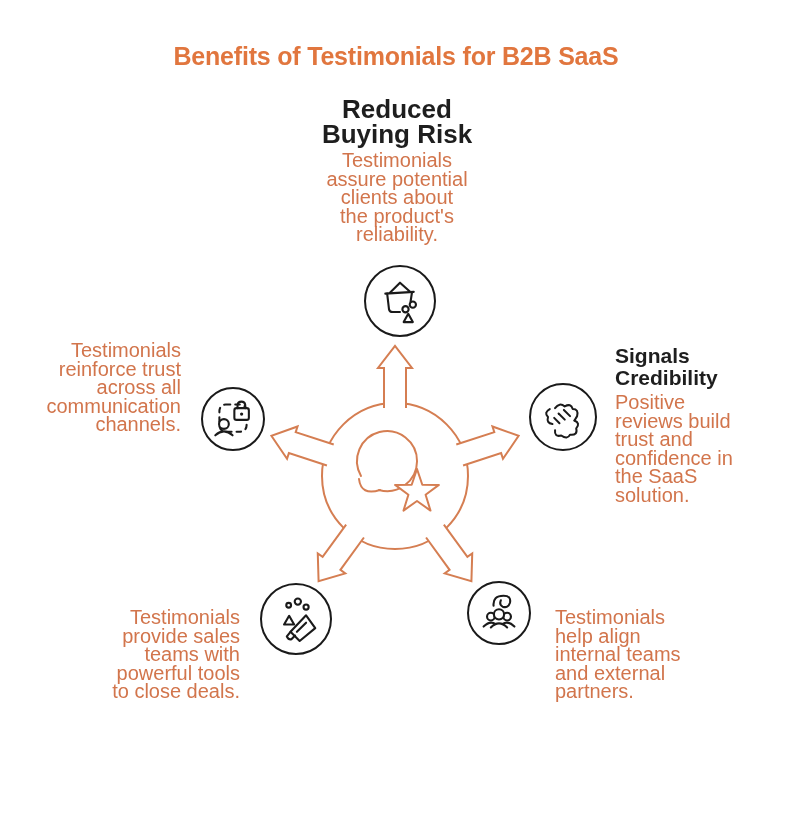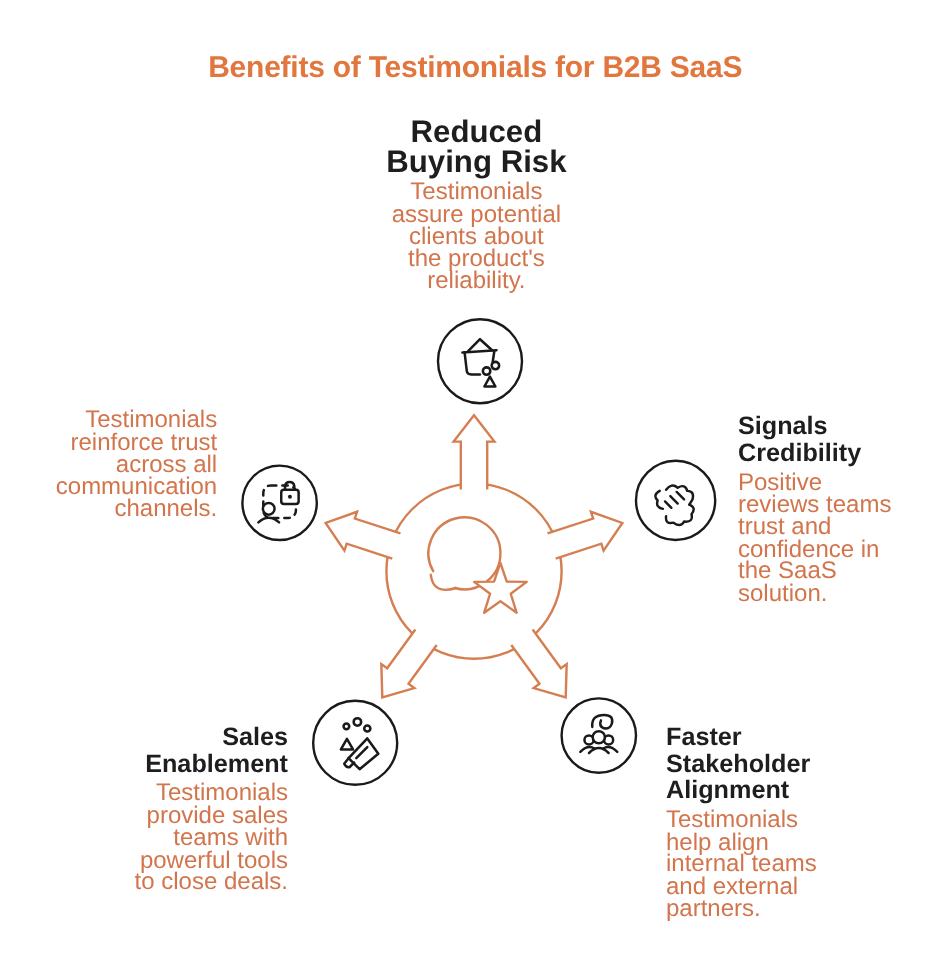--- a/index.html
+++ b/index.html
@@ -62,41 +62,36 @@
 reinforce trust
 across all
 communication
 channels.</div>
 </div>
 
 <div class="abs block b-right">
   <div class="heading">Signals
 Credibility</div>
   <div class="desc">Positive
-reviews teams
+reviews build
 trust and
 confidence in
 the SaaS
 solution.</div>
 </div>
 
 <div class="abs block b-bl">
-  <div class="heading">Sales
-Enablement</div>
   <div class="desc">Testimonials
 provide sales
 teams with
 powerful tools
 to close deals.</div>
 </div>
 
 <div class="abs block b-br">
-  <div class="heading">Faster
-Stakeholder
-Alignment</div>
   <div class="desc">Testimonials
 help align
 internal teams
 and external
 partners.</div>
 </div>
 
 <svg class="abs" style="left:270px;top:330px" width="260" height="260" viewBox="0 0 260 260">
   <defs>
     <path id="arw" d="M114 78 L114 38 L108 38 L125 16 L142 38 L136 38 L136 78"></path>

